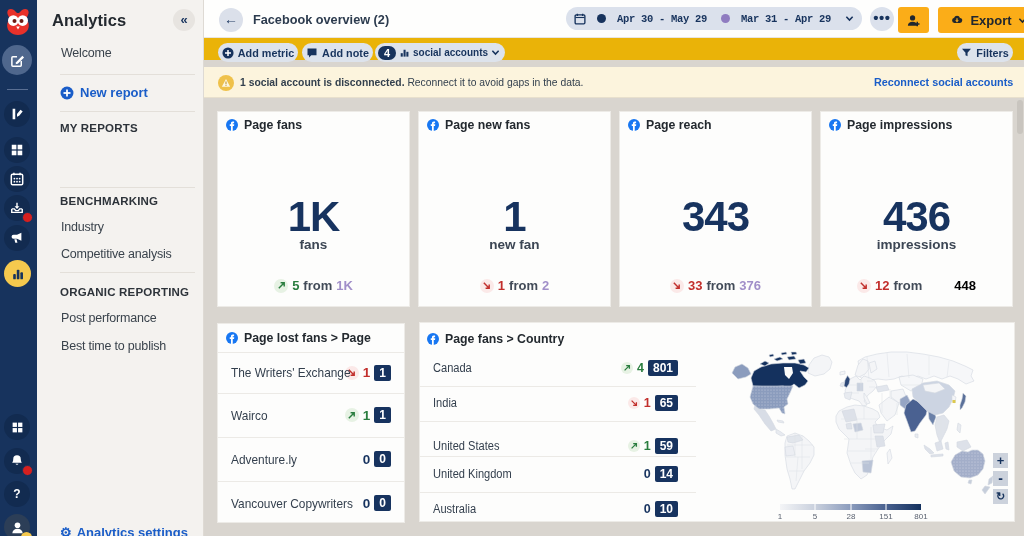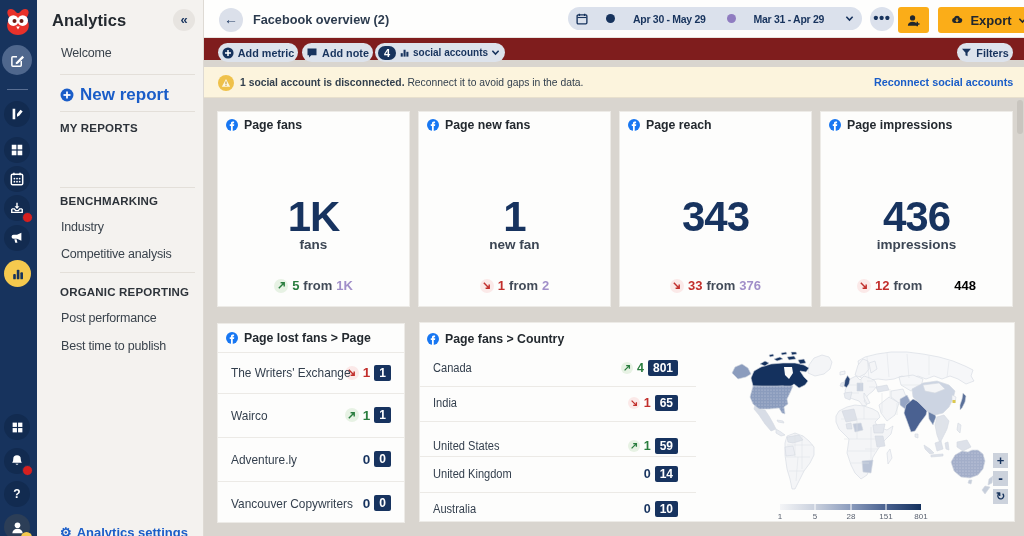--- a/index.html
+++ b/index.html
@@ -22,28 +22,28 @@
   .sidediv { position:absolute; left:23px; right:8px; height:1px; background:#e3dfd9; }
   #hilite { position:absolute; left:0; top:142px; width:167px; height:34px; background:#f8c94b; }
   #hilite .t { position:absolute; left:22px; top:3px; width:160px; font-size:11.5px; color:#2f3337; line-height:14px; white-space:nowrap; transform:scaleX(0.8); transform-origin:left top; }
 
   
   #topbar { left:204px; top:0; width:820px; height:38px; background:#fefefd; border-bottom:1px solid #e8e5e1; z-index:10; }
   .backbtn { position:absolute; left:15px; top:8px; width:24px; height:24px; border-radius:50%; background:#dbe0ea;
      color:#17335d; text-align:center; line-height:23px; font-size:14px; }
   #topbar .rtitle { position:absolute; left:49px; top:12px; font-size:13.5px; font-weight:bold; color:#2c3b4e; transform:scaleX(0.94); transform-origin:left top; }
   #datepill { position:absolute; right:162px; top:7px; height:23px; border-radius:12px; background:#dbe1ec;
-     display:flex; align-items:center; padding:0 8px; gap:18px; font-size:10.5px; font-weight:bold; color:#17335d; letter-spacing:-0.3px; white-space:nowrap; }
+     display:flex; align-items:center; padding:0 8px; gap:11px; font-size:10.5px; font-weight:bold; color:#17335d; letter-spacing:-0.3px; white-space:nowrap;font-family:Liberation Mono, monospace; }
   .dot { width:9px; height:9px; border-radius:50%; display:inline-block; }
   #dots3 { position:absolute; left:666px; top:7px; width:24px; height:24px; border-radius:50%; background:#dbe1ec;
      color:#17335d; text-align:center; line-height:22px; font-size:15px; font-weight:bold; letter-spacing:0.5px; }
   .orangebtn { position:absolute; top:7px; height:26px; background:#fbad18; border-radius:3px;
      display:flex; align-items:center; justify-content:center; font-size:13px; font-weight:bold; color:#21272e; }
 
-  #toolbar { left:204px; top:38px; width:820px; height:22px; background:#7f1d1d; z-index:9; }
+  #toolbar { left:204px; top:38px; width:820px; height:22px; background:#eab308; z-index:9; }
   .pill { position:absolute; top:5px; height:19px; border-radius:10px; background:#dde3ec; display:flex;
      align-items:center; justify-content:center; padding:0 6px; gap:4px; font-size:10.8px; font-weight:bold; color:#17335d; white-space:nowrap; overflow:hidden; }
   .pill svg, .pill span { flex:0 0 auto; }
 
   #banner { left:204px; top:67px; width:820px; height:31px; background:#fcf4dd; border-bottom:1px solid #e8e0cd; z-index:8; }
   #banner .msg { position:absolute; left:36px; top:9px; font-size:11.5px; color:#33404e; transform:scaleX(0.9); transform-origin:left top; white-space:nowrap; }
   #banner .link { position:absolute; right:11px; top:9px; font-size:11.5px; font-weight:bold; color:#1a5dc8; transform:scaleX(0.94); transform-origin:right top; white-space:nowrap; }
 
   
   .card { position:absolute; background:#fdfdfc; border:1px solid #edebe7; }
@@ -172,21 +172,21 @@
   <div class="title">Analytics</div>
   <div class="collapse">«</div>
   <div class="sideitem" style="top:46px;">Welcome</div>
   <div class="sidediv" style="top:74px;"></div>
   <div style="position:absolute; left:23px; top:85px; display:flex; align-items:center; gap:6px;">
     <svg width="14" height="14" viewBox="0 0 16 16">
         <circle cx="8" cy="8" r="7.4" fill="#1a5dc8"></circle>
         <rect x="7" y="4" width="2" height="8" fill="#fff"></rect>
         <rect x="4" y="7" width="8" height="2" fill="#fff"></rect>
       </svg>
-    <span style="font-size:17px; font-weight:bold; color:#1a5dc8;">New report</span>
+    <span style="font-size:13px; font-weight:bold; color:#1a5dc8;">New report</span>
   </div>
   <div class="sidediv" style="top:111px;"></div>
   <div class="sidehead" style="top:122px;">MY REPORTS</div>
   <div class="sidediv" style="top:187px;"></div>
   <div class="sidehead" style="top:195px;">BENCHMARKING</div>
   <div class="sideitem" style="top:220px;">Industry</div>
   <div class="sideitem" style="top:247px;">Competitive analysis</div>
   <div class="sidediv" style="top:272px;"></div>
   <div class="sidehead" style="top:286px;">ORGANIC REPORTING</div>
   <div class="sideitem" style="top:311px;">Post performance</div>

